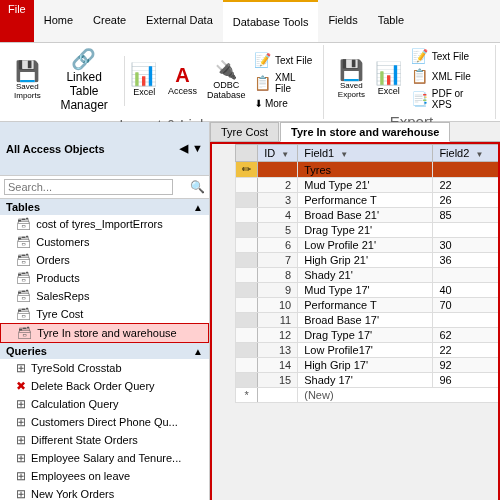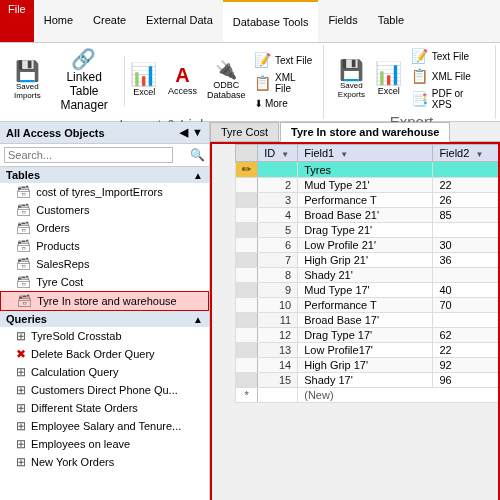--- a/index.html
+++ b/index.html
@@ -21,21 +21,21 @@
     .ribbon-btn-small { display: flex; align-items: center; gap: 3px; cursor: pointer; padding: 1px 3px; border-radius: 2px; font-size: 10px; }
     .ribbon-btn-small .icon-sm { font-size: 14px; }
 
     .more-btn { display: flex; align-items: center; gap: 2px; font-size: 10px; cursor: pointer; }
 
     
     .main { display: flex; height: 418px; }
 
     
     .left-panel { width: 210px; background: #fff; border-right: 1px solid #ccc; display: flex; flex-direction: column; flex-shrink: 0; }
-    .all-access-header { background: #dce6f1; padding: 4px 6px; font-weight: bold; font-size: 11px; border-bottom: 1px solid #ccc; display: flex; justify-content: space-between; align-items: center; }
+    .all-access-header { background: #dce6f1; padding: 20px 6px; font-weight: bold; font-size: 11px; border-bottom: 1px solid #ccc; display: flex; justify-content: space-between; align-items: center; }
     .all-access-header .icons { display: flex; gap: 4px; }
     .search-bar { display: flex; align-items: center; padding: 3px 4px; border-bottom: 1px solid #ccc; gap: 17px; }
     .search-bar input { flex: 1; border: 1px solid #bbb; padding: 1px 3px; font-size: 11px; }
     .search-icon { font-size: 12px; color: #555; }
 
     .section-header { background: #dce6f1; padding: 2px 6px; font-weight: bold; font-size: 11px; display: flex; align-items: center; justify-content: space-between; cursor: pointer; }
     .section-icon { font-size: 10px; }
     .nav-item { display: flex; align-items: center; gap: 5px; padding: 2px 6px 2px 16px; cursor: pointer; font-size: 11px; }
     .nav-item.active { background: #ffd0d0; border: 1px solid #cc0000; }
     .nav-item .item-icon { font-size: 12px; color: #555; }
@@ -51,21 +51,21 @@
 
     
     .table-container { flex: 1; overflow: auto; border: 2px solid #cc0000; }
     table { border-collapse: collapse; width: 100%; font-size: 11px; margin-left: 23px; }
     th { background: #d9e1f2; border: 1px solid #bbb; padding: 2px 6px; text-align: left; font-weight: normal; position: sticky; top: 0; z-index: 1; }
     th.id-col { width: 40px; }
     th .sort-arrow { font-size: 8px; color: #555; margin-left: 3px; }
     td { border: 1px solid #ddd; padding: 1px 6px; background: #fff; }
     td.id-col { background: #f5f5f5; color: #333; text-align: right; }
     tr:nth-child(even) td { background: #f9f9f9; }
-    tr.selected td { background: #5eead4; }
+    tr.selected td { background: #c2410c; }
     tr.new-row td { background: #fff; color: #555; }
     .row-selector { width: 16px; background: #e0e0e0; border-right: 1px solid #bbb; text-align: center; }
   </style>
 </head>
 <body>
 
 <div class="ribbon">
   <div class="ribbon-tabs">
     <div class="ribbon-tab red">File</div>
     <div class="ribbon-tab">Home</div>

